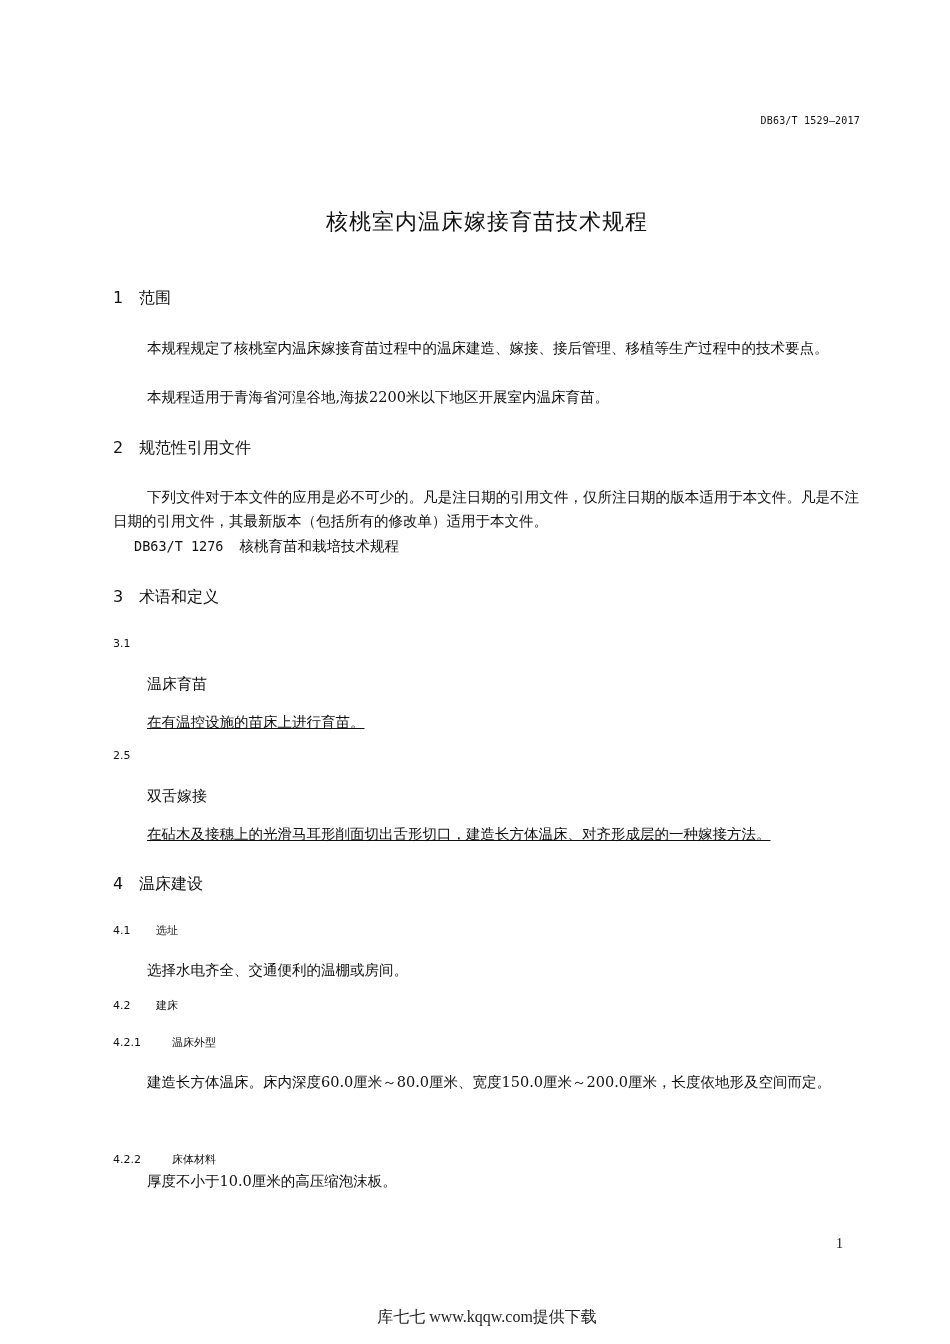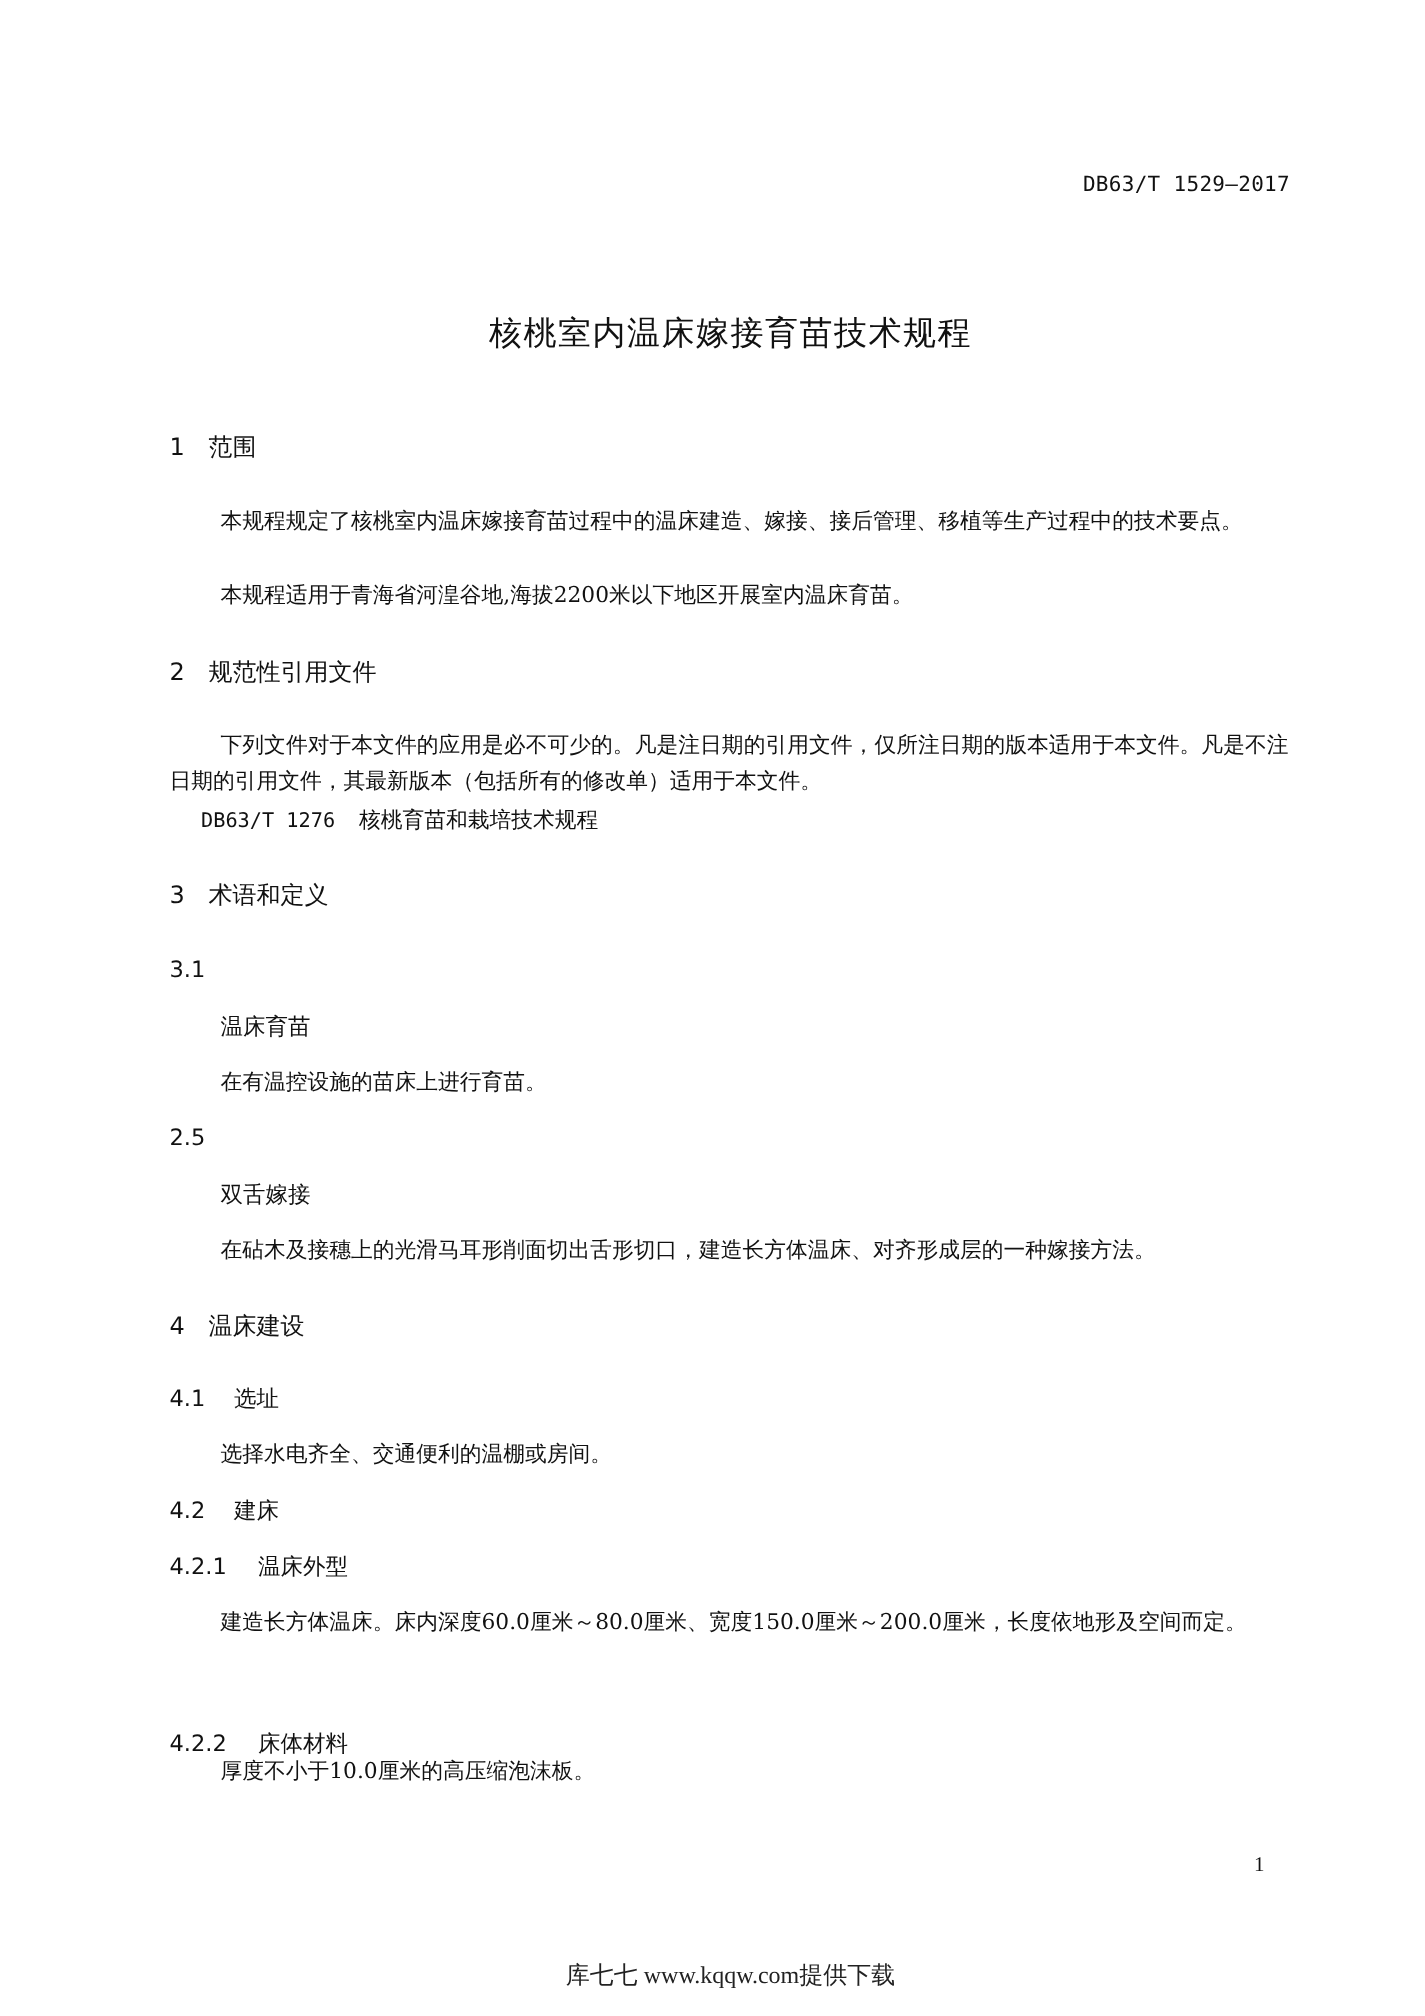--- a/index.html
+++ b/index.html
@@ -1,26 +1,26 @@
 <!DOCTYPE html>
 <html><head>
   <meta charset="utf-8">
   <style>
     html, body { margin: 0; padding: 0; background: #ffffff; }
     body { width: 950px; height: 1344px; position: relative; overflow: hidden; color: #111; }
     .abs { position: absolute; white-space: nowrap; }
-    .std-code { top: 115px; right: 90px; font-family: "DejaVu Sans Mono", monospace; font-size: 14px; letter-spacing: 0.2px; }
+    .std-code { top: 115px; right: 90px; font-family: "DejaVu Sans Mono", monospace; font-size: 10px; letter-spacing: 0.2px; }
     .title { top: 207px; left: 0; width: 974px; text-align: center; font-family: "DejaVu Sans", sans-serif; font-size: 22px; letter-spacing: 1px; }
     .h1 { left: 113px; font-family: "DejaVu Sans", sans-serif; font-size: 16px; }
     .h1 .num { display: inline-block; width: 26px; }
-    .h2 { left: 113px; font-family: "DejaVu Sans", sans-serif; font-size: 15px; }
+    .h2 { left: 113px; font-family: "DejaVu Sans", sans-serif; font-size: 11px; }
     .h2 .num { display: inline-block; }
     .term { left: 147px; font-family: "DejaVu Sans", sans-serif; font-size: 15px; }
     .para { left: 113px; width: 746px; font-family: "DejaVu Serif", serif; font-size: 14.5px; line-height: 24px; white-space: normal; text-align: justify; text-indent: 34px; }
-    .para.noindent { text-indent: 0; left: 147px; width: 712px; }
+    .para.noindent { text-indent: 0; left: 147px; width: 712px; text-decoration: underline; }
     .ref { left: 134px; font-family: "DejaVu Serif", serif; font-size: 14.5px; }
     .ref .code { display: inline-block; margin-right: 16px; font-family: "DejaVu Sans Mono", monospace; font-size: 13.5px; }
     .page-num { top: 1236px; left: 836px; font-family: "Liberation Serif", serif; font-size: 14px; }
     .footer { top: 1307px; left: 0; width: 974px; text-align: center; font-family: "Liberation Serif", serif; font-size: 16px; color: #222; }
   </style>
 </head>
 <body>
 
 <div class="abs std-code">DB63/T 1529—2017</div>
 

